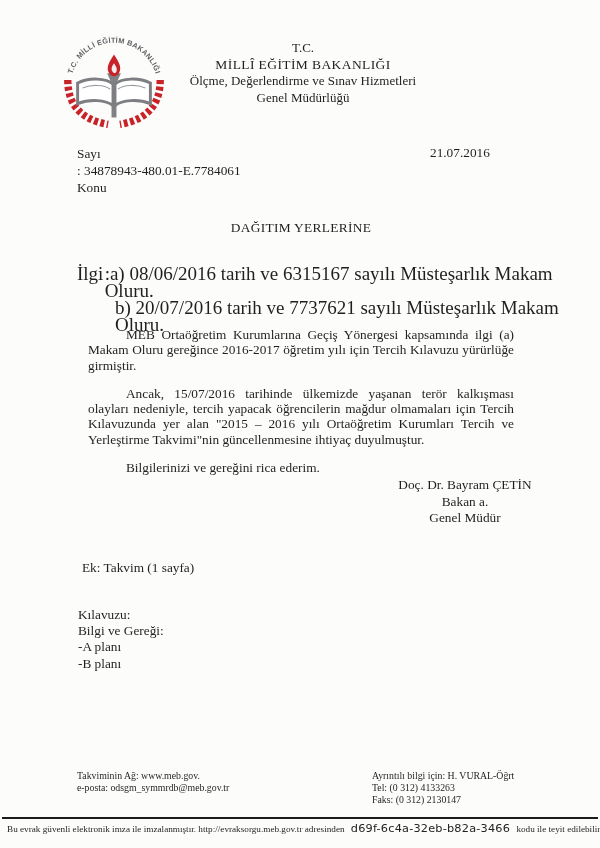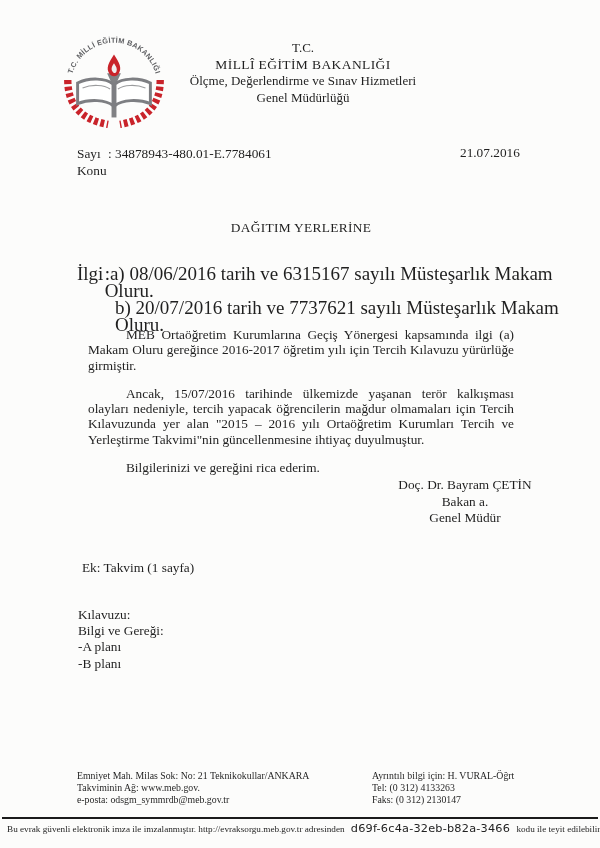--- a/index.html
+++ b/index.html
@@ -38,25 +38,25 @@
     letter-spacing: 0.4px;
   }
   
   .meta {
     position: absolute;
     left: 77px;
     top: 145px;
     font-size: 13.3px;
     line-height: 17px;
   }
-  .meta-row { display: flex; }
+  .meta-row { display: flex; flex-direction: column; }
   .meta-label { display: inline-block; width: 31px; }
   .doc-date {
     position: absolute;
-    left: 460px;
+    left: 430px;
     top: 145px;
     font-size: 13.3px;
   }
   
   .recipient {
     position: absolute;
     left: 75px;
     top: 220px;
     width: 452px;
     text-align: center;
@@ -226,21 +226,20 @@
   <div class="attachment">Ek: Takvim (1 sayfa)</div>
 
   <div class="distribution">
     <div>Kılavuzu:</div>
     <div>Bilgi ve Gereği:</div>
     <div>-A planı</div>
     <div>-B planı</div>
   </div>
 
   <div class="footer-left">
-    <div>Emniyet Mah. Milas Sok: No: 21 Teknikokullar/ANKARA</div>
     <div>Takviminin Ağ: www.meb.gov.</div>
     <div>e-posta: odsgm_symmrdb@meb.gov.tr</div>
   </div>
   <div class="footer-right">
     <div>Ayrıntılı bilgi için: H. VURAL-Öğrt</div>
     <div>Tel: (0 312) 4133263</div>
     <div>Faks: (0 312) 2130147</div>
   </div>
 
   <div class="rule"></div>

